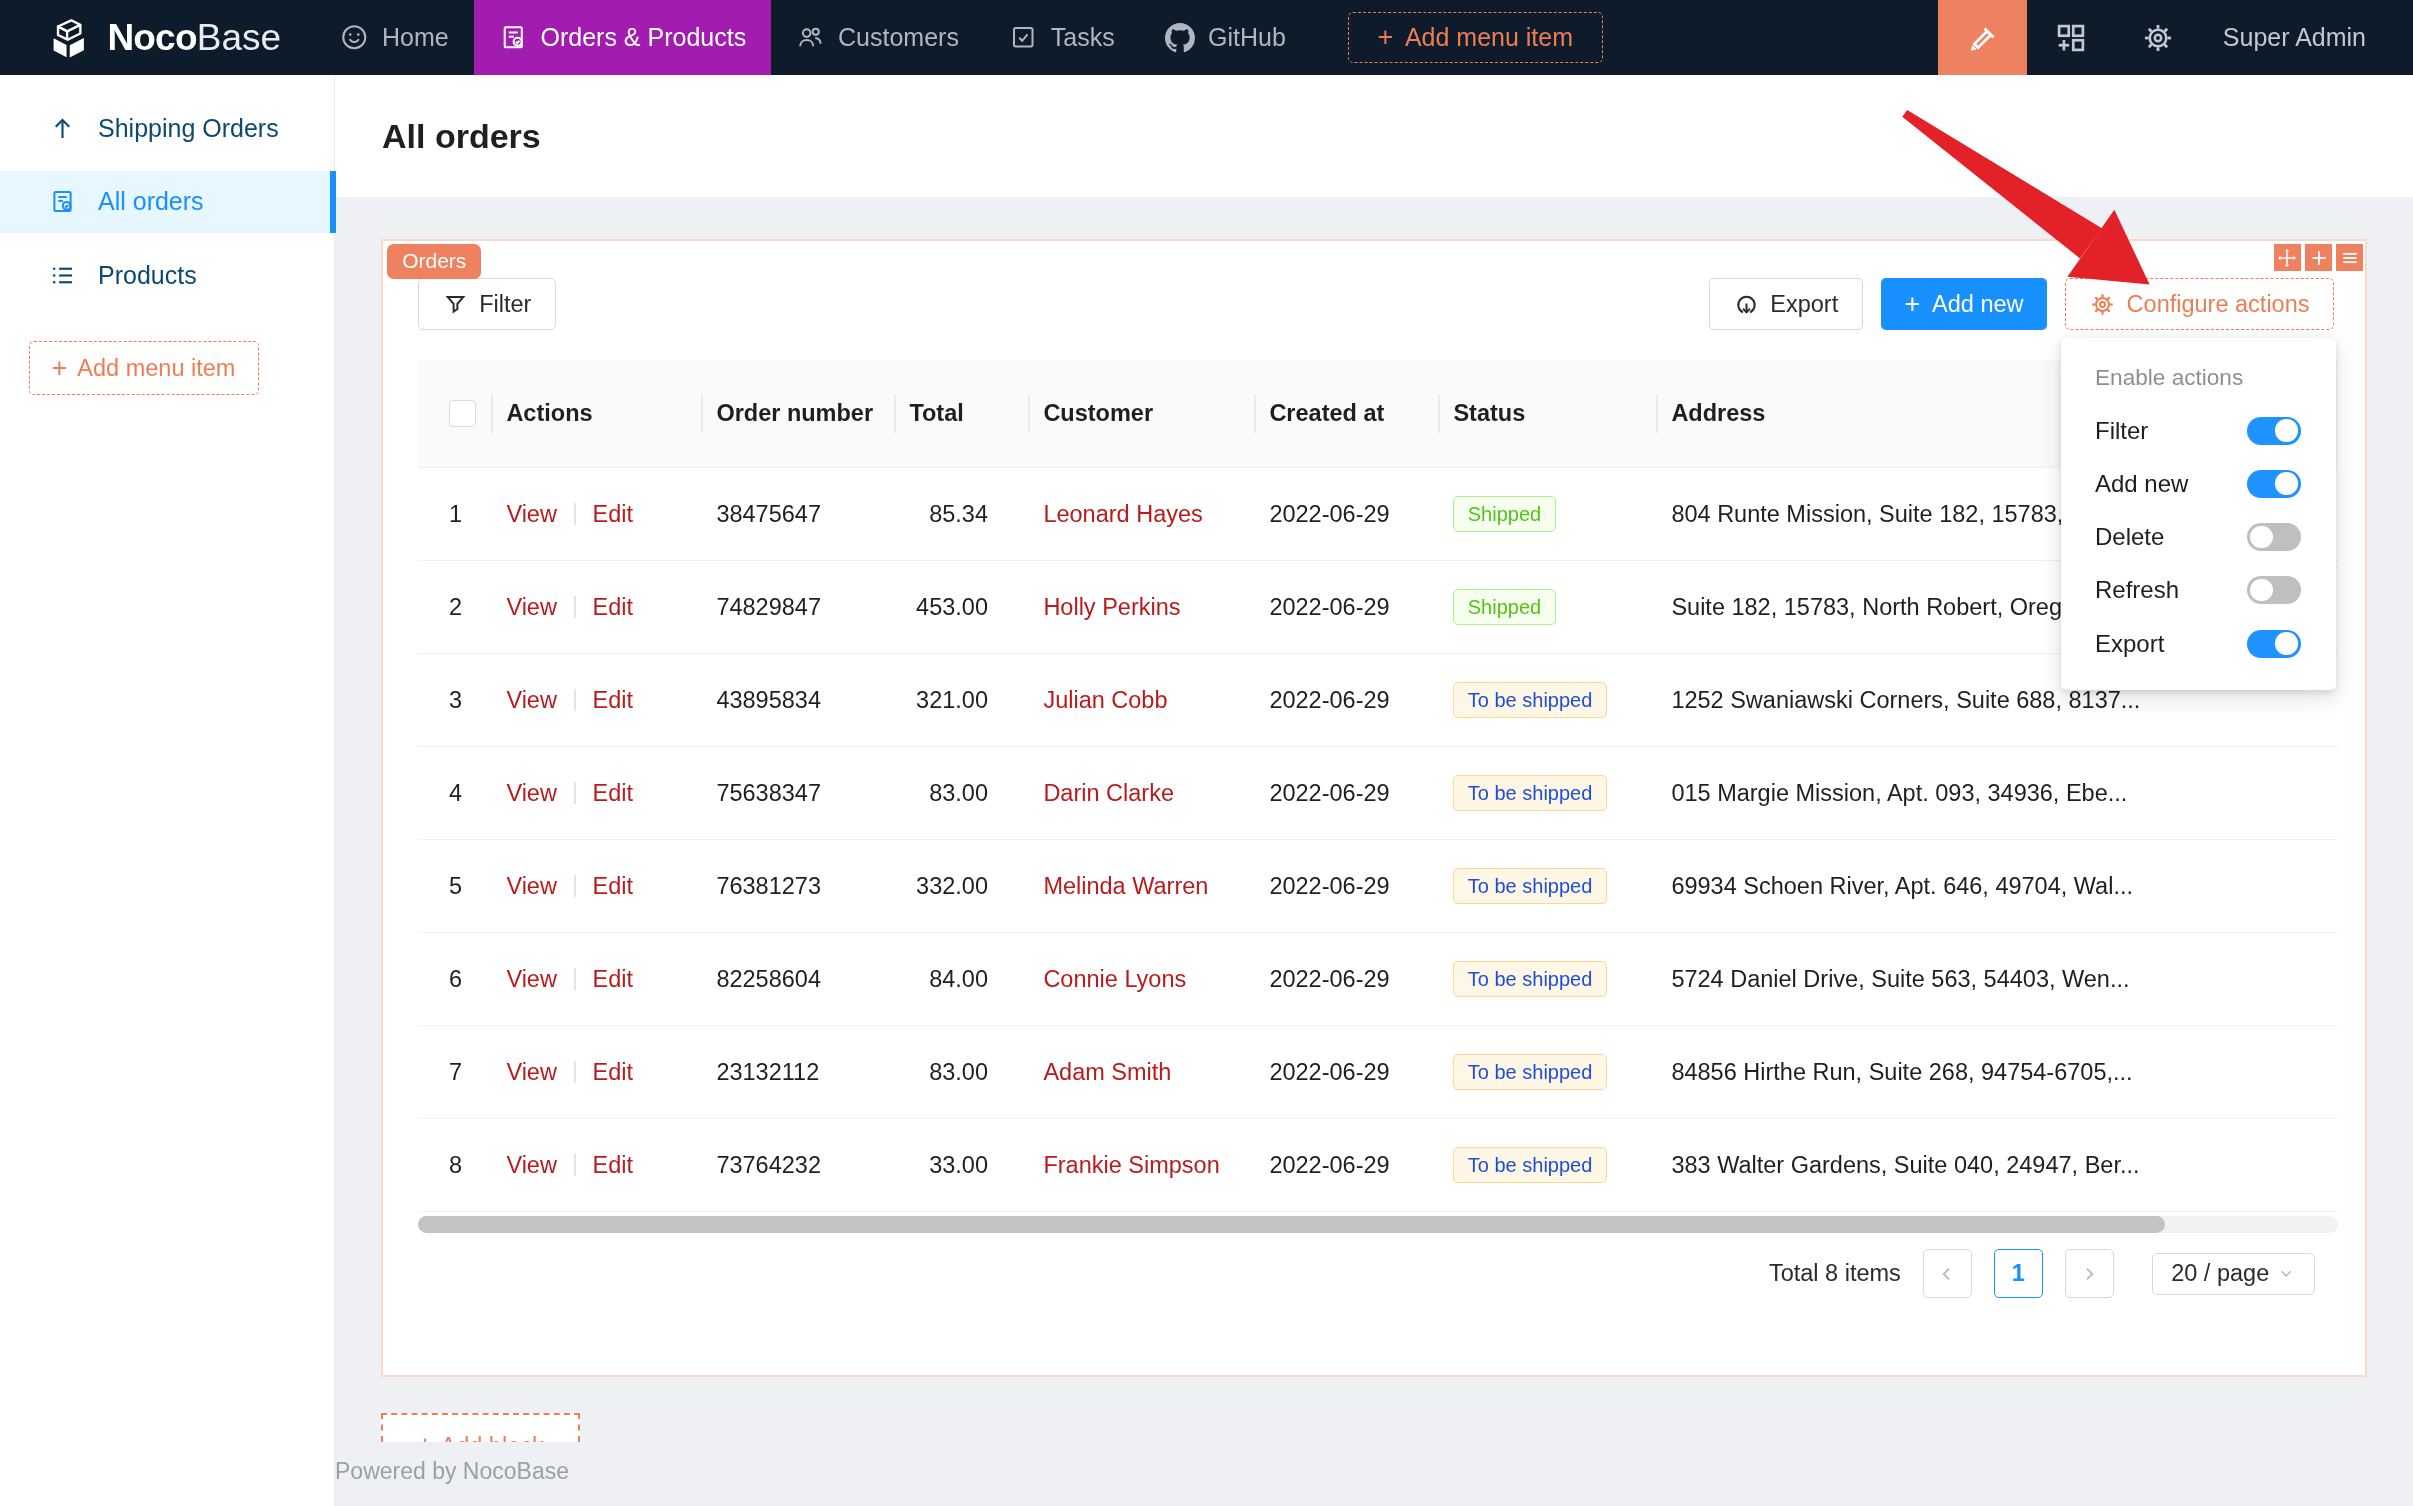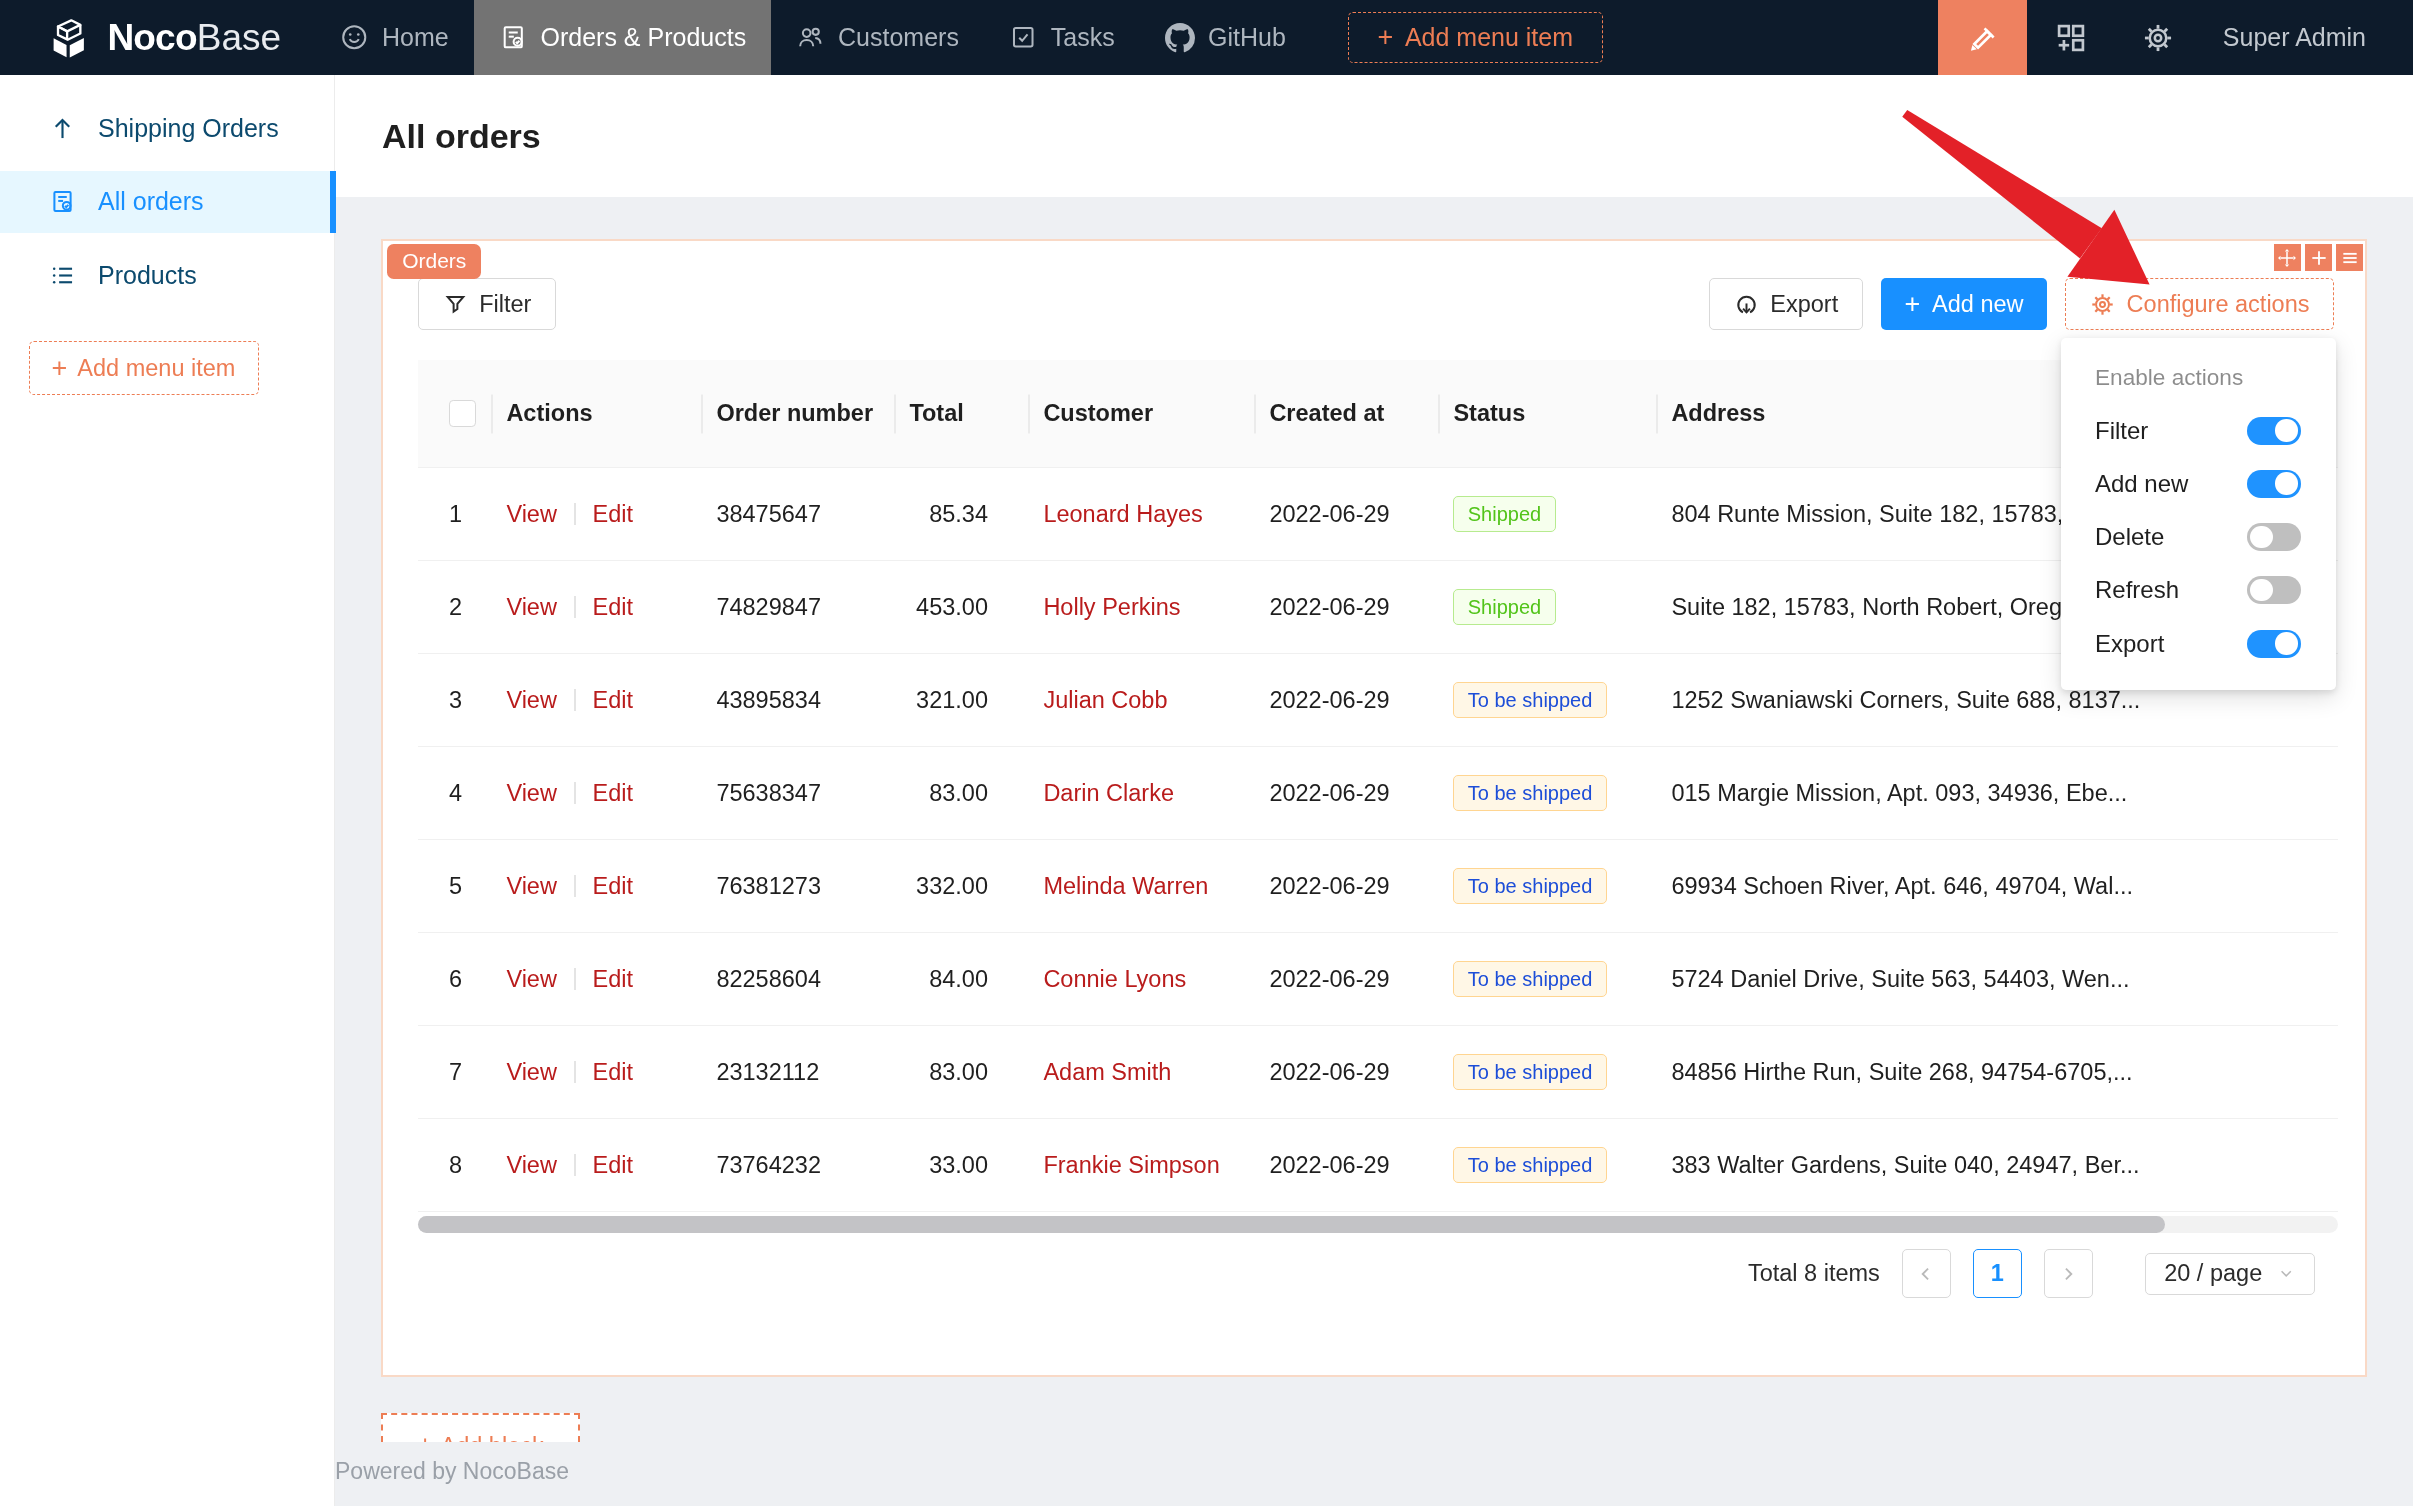--- a/index.html
+++ b/index.html
@@ -8,21 +8,21 @@
   svg{display:block;}
 
   
   .navbar{position:absolute;top:0;left:0;right:0;height:75px;background:#0d1b2b;
           display:flex;align-items:center;z-index:40;}
   .brand{display:flex;align-items:center;gap:13.4px;padding:0 34px 0 47px;}
   .brand-bold{color:#fff;font-weight:bold;font-size:37px;letter-spacing:-0.8px;}
   .brand-light{color:#e8ebef;font-weight:300;font-size:37px;letter-spacing:0px;}
   .nav-item{height:75px;display:flex;align-items:center;gap:13.4px;padding:0 25px;
             color:#aeb6bf;font-size:25px;cursor:pointer;}
-  .nav-item.active{background:#737373;color:#fff;}
+  .nav-item.active{background:#a21caf;color:#fff;}
   .nav-add{display:flex;align-items:center;gap:11.7px;border:1.7px dashed #ed7d54;border-radius:5px;
            color:#ed7d54;font-size:25px;padding:10px 28.5px;margin:0 37px;}
   .nav-right{margin-left:auto;display:flex;align-items:center;height:75px;}
   .nav-sq{width:89px;height:75px;background:#ee8160;display:flex;align-items:center;justify-content:center;}
   .nav-ic{padding:0 27px;color:#c2c8cf;display:flex;align-items:center;height:75px;}
   .nav-user{color:#c2c8cf;font-size:25px;padding:0 47px 0 22px;}
   .plus-glyph{font-size:27px;line-height:1;font-weight:400;}
 
   
   .sidebar{position:absolute;top:75px;left:0;width:335px;bottom:0;background:#fff;
@@ -78,21 +78,21 @@
 
   .hscroll{position:absolute;left:35px;top:975px;width:1920px;height:17px;background:#f2f2f2;border-radius:8.4px;}
   .hthumb{width:91%;height:100%;background:#c3c3c6;border-radius:8.4px;cursor:grab;}
 
   .pagination{position:absolute;right:50px;top:1008px;display:flex;align-items:center;gap:22px;
               font-size:23.5px;color:#2b2b2b;}
   .pg-btn{width:49px;height:49px;border:1.7px solid #d9d9d9;border-radius:5px;background:#fff;
           display:flex;align-items:center;justify-content:center;color:#b9b9b9;cursor:pointer;box-sizing:border-box;}
   .pg-current{border-color:#1890ff;color:#1890ff;font-weight:600;}
   .pg-size{height:42px;border:1.7px solid #d9d9d9;border-radius:5px;background:#fff;display:flex;
-           align-items:center;gap:15px;padding:0 18.4px;margin-left:30px;color:#2b2b2b;cursor:pointer;box-sizing:border-box;}
+           align-items:center;gap:8px;padding:0 18.4px;margin-left:16px;color:#2b2b2b;cursor:pointer;box-sizing:border-box;}
   .pg-size .chev{color:#b9b9b9;}
 
   .add-block{position:absolute;left:46px;top:1216px;width:199px;height:28.5px;border:2.5px dashed #ed7d54;
              border-bottom:none;background:#fff;overflow:hidden;color:#ed7d54;box-sizing:border-box;}
   .add-block .lbl{display:block;margin-top:17px;text-align:center;font-size:23.5px;white-space:nowrap;}
   .page-footer{position:absolute;left:0;right:0;top:1261px;color:#9aa0a8;font-size:23px;}
 
   
   .dropdown{position:absolute;left:2061px;top:338px;width:275px;background:#fff;border-radius:5px;
             box-shadow:0 7.5px 23.5px rgba(0,0,0,0.12),0 2.5px 6.7px rgba(0,0,0,0.10);padding:13.4px 0 20px;z-index:50;}

